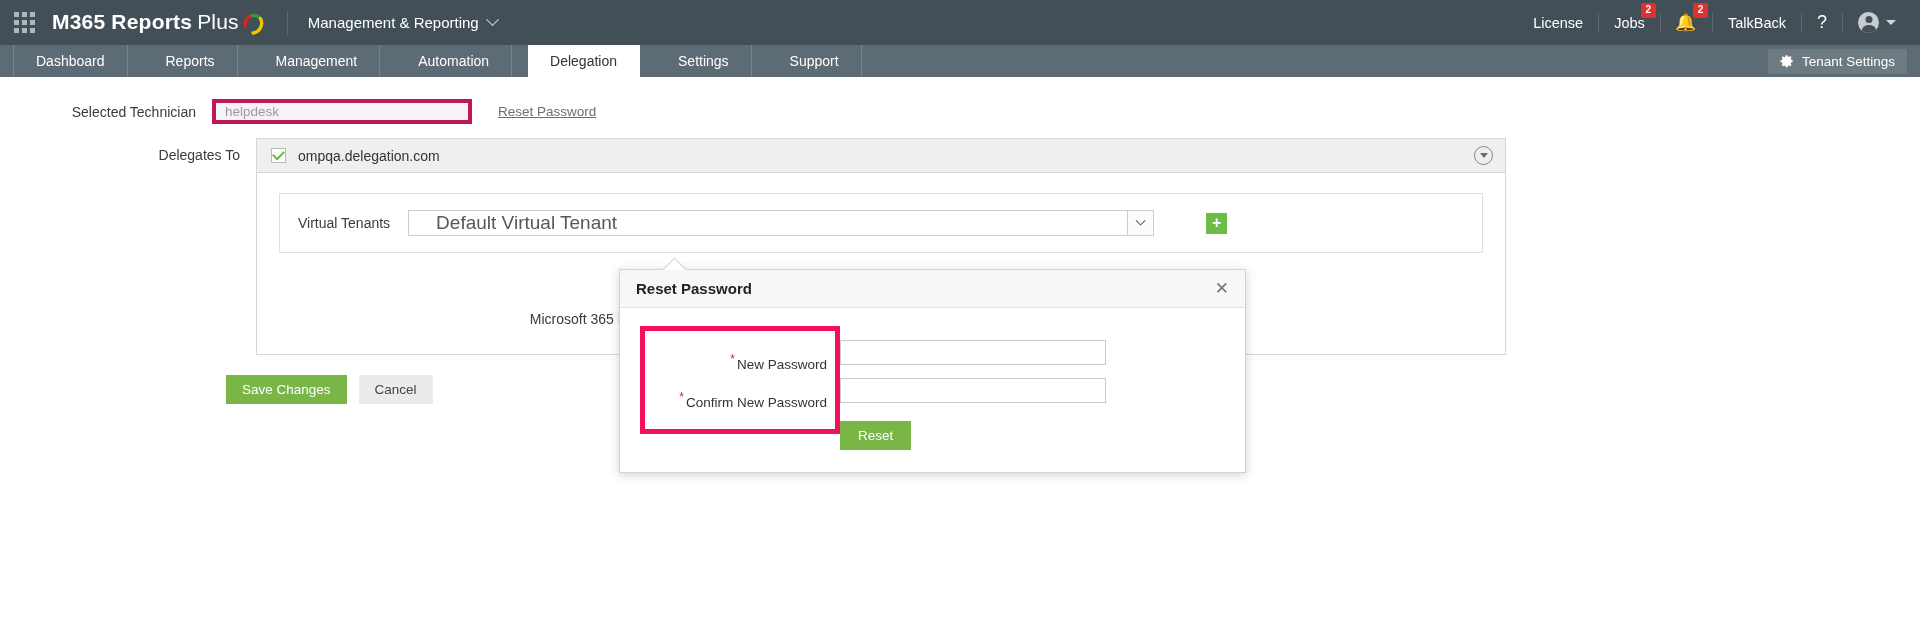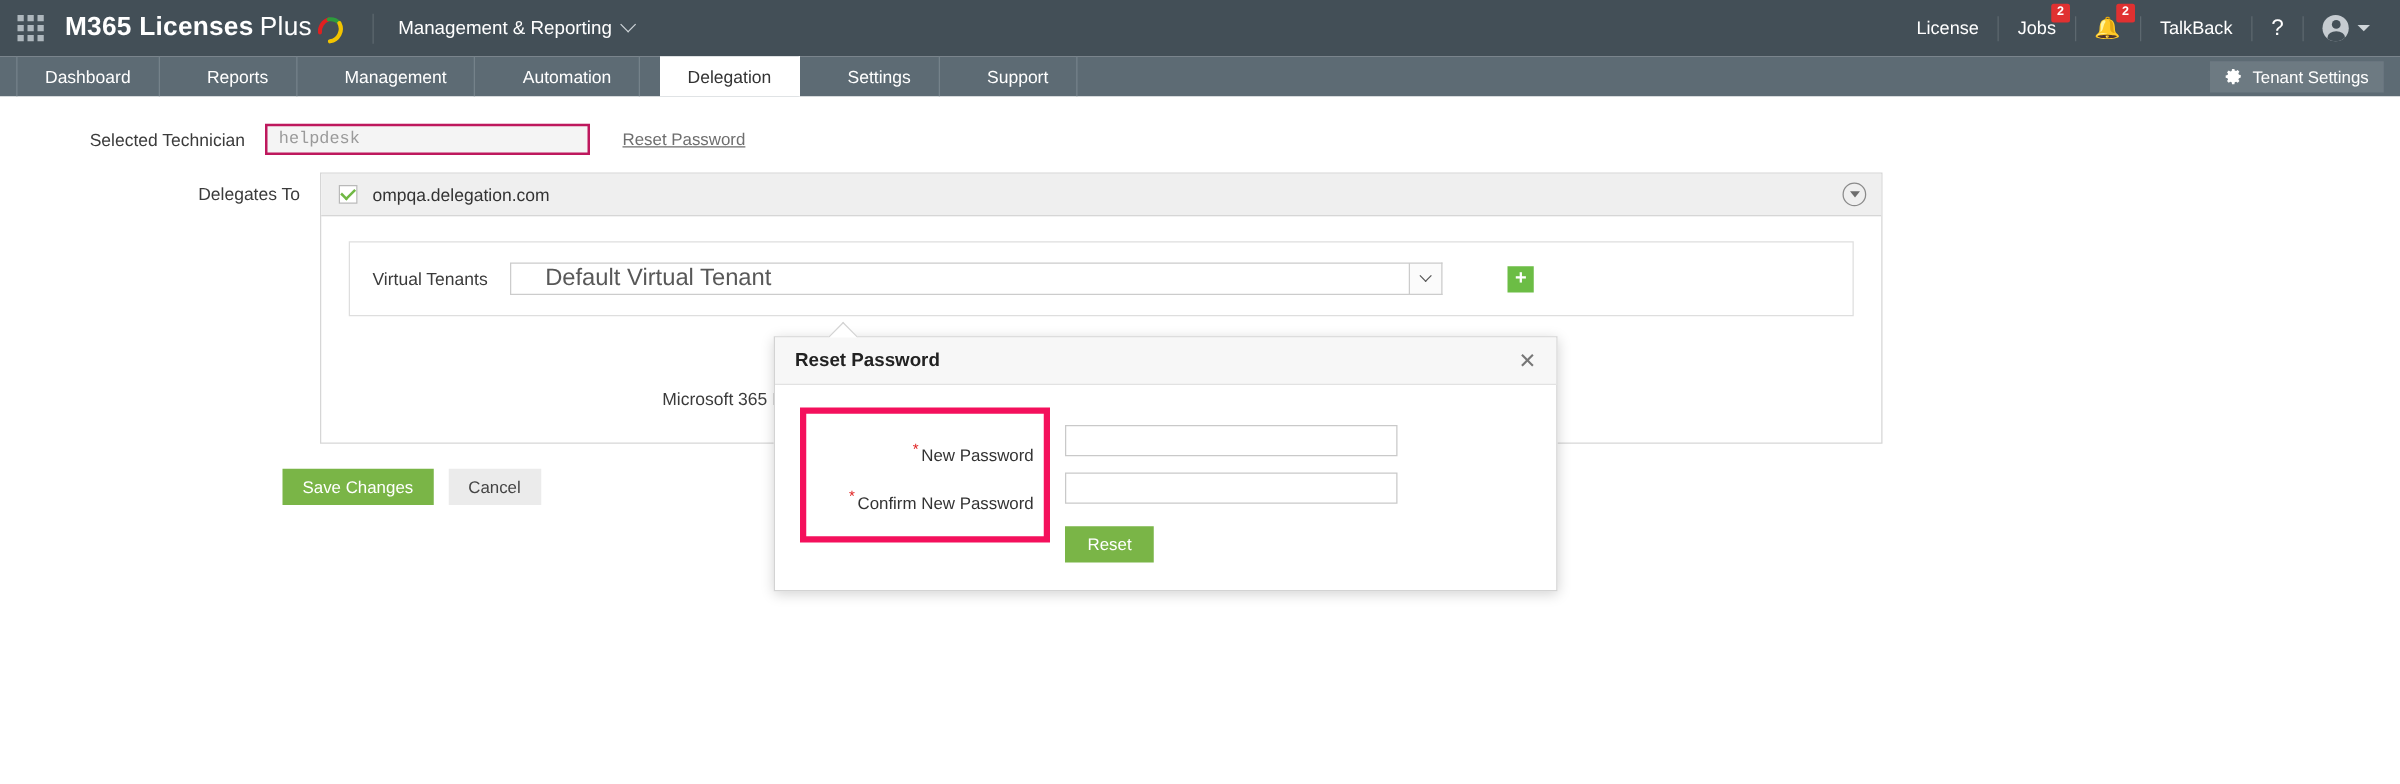--- a/index.html
+++ b/index.html
@@ -174,27 +174,27 @@
   .lbl {
     width: 212px;
     text-align: right;
     font-size: 14px;
     color: #3b3b3b;
     padding-right: 16px;
     flex: none;
   }
   .inp {
     height: 25px;
-    border: 2px solid #be185d;
+    border: 4px solid #be185d;
     background: #f4f4f4;
     font-size: 13.5px;
     color: #888888;
     padding: 0 9px;
     display: flex; align-items: center;
-    font-family: Liberation Mono, monospace;
+    font-family: Liberation Sans, sans-serif;
   }
   .inp.disabled { background: #f4f4f4; color: #9a9a9a; }
   .link {
     font-size: 13.5px;
     color: #6e6e6e;
     text-decoration: underline;
     margin-left: 26px;
     cursor: pointer;
   }
 
@@ -380,21 +380,21 @@
     font-size: 13.5px;
     color: #333;
     text-align: right;
     padding-right: 8px;
     height: 38px;
     display: flex;
     align-items: center;
     justify-content: flex-end;
   }
   .hl-lbl .star { color: #e02020; font-size: 12px; margin-right: 2px; vertical-align: top; line-height: 1; align-self: flex-start; margin-top: 8px; }
-  .modal-fields { padding-left: 12px; padding-top: 14px; }
+  .modal-fields { padding-top: 14px; }
   .pw-input {
     width: 266px; height: 25px;
     border: 1px solid #c9c9c9;
     background: #ffffff;
     margin-bottom: 13px;
     display: block;
     padding: 0 8px;
     font-size: 13.5px;
     font-family: "Liberation Sans", sans-serif;
   }
@@ -419,21 +419,21 @@
       <i></i>
       <i></i>
       <i></i>
       <i></i>
       <i></i>
       <i></i>
       <i></i>
   </div>
 
   <div class="brand">
-    <span class="b1">M365 Licenses</span>
+    <span class="b1">M365 Reports</span>
     <span class="b2">Plus</span>
     <span class="logo-swirl">
       <svg width="26" height="26" viewBox="0 0 26 26">
         <path d="M4 16 A10 10 0 0 1 11 5.5" stroke="#e02020" stroke-width="3.2" fill="none" stroke-linecap="round"></path>
         <path d="M11 5.5 A10 10 0 0 1 19.5 8.5" stroke="#2d9c3c" stroke-width="3.2" fill="none" stroke-linecap="round"></path>
         <path d="M19.5 8.5 A10 10 0 0 1 12 23" stroke="#f2c400" stroke-width="3.4" fill="none" stroke-linecap="round"></path>
       </svg>
     </span>
   </div>
 

